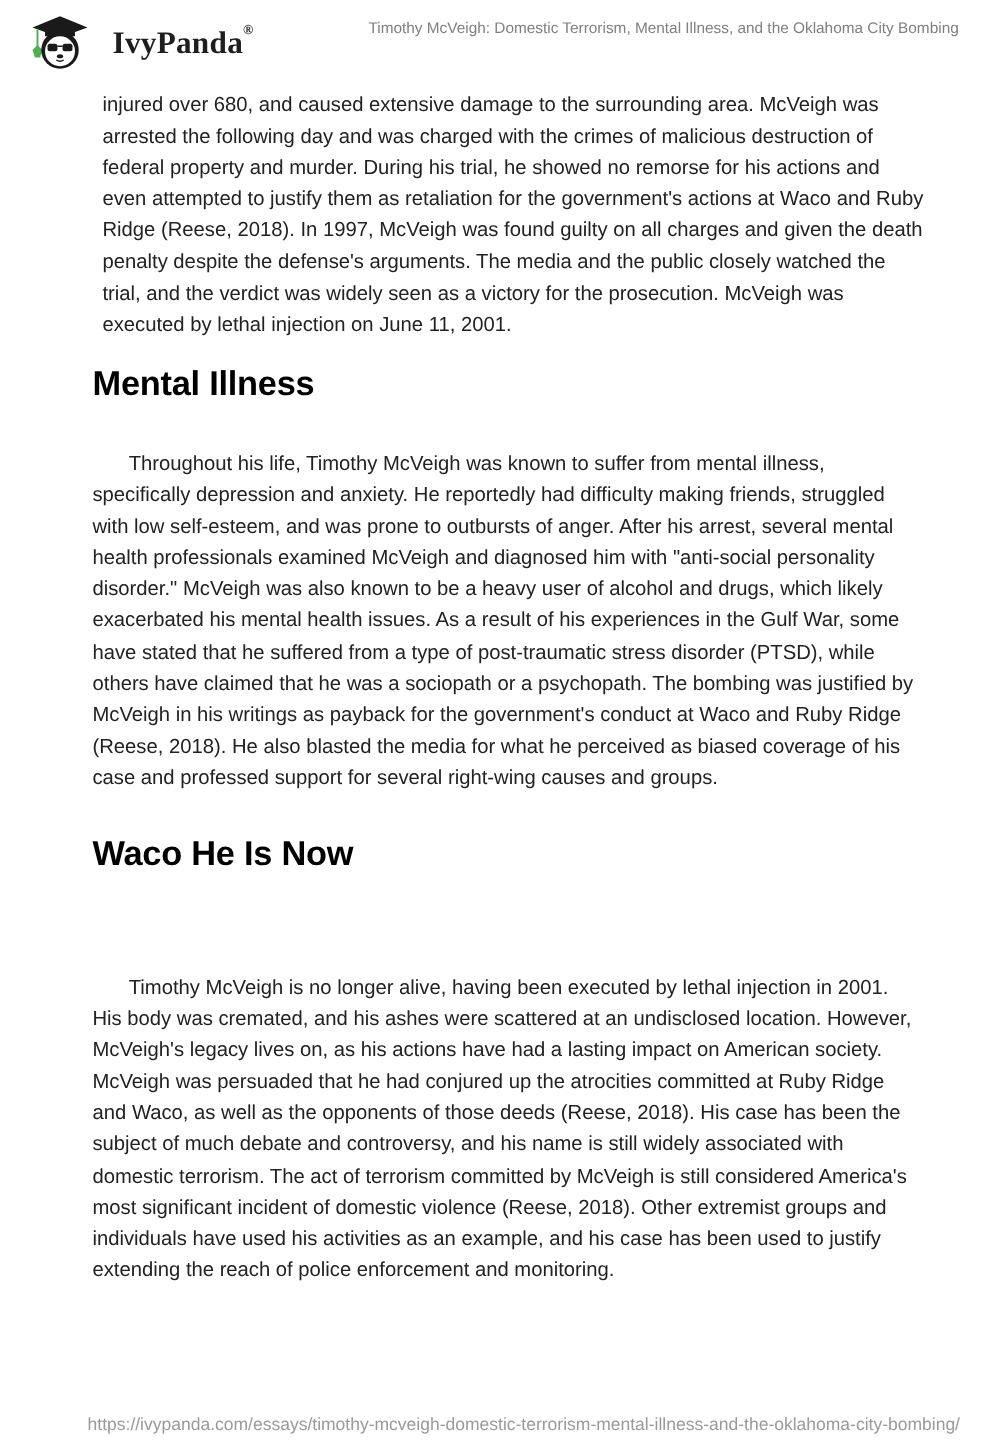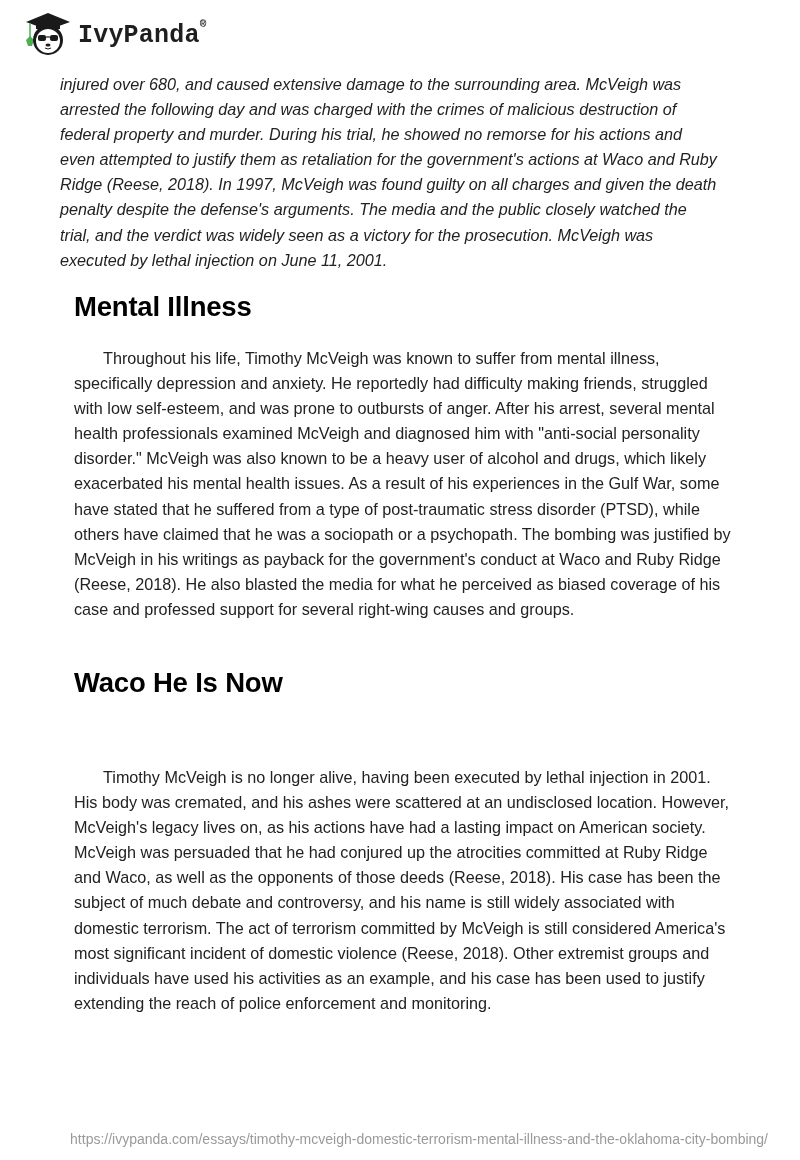--- a/index.html
+++ b/index.html
@@ -1,27 +1,27 @@
 <!DOCTYPE html>
 <html><head>
   <meta charset="utf-8">
   <style>
     html, body { margin: 0; padding: 0; background: #ffffff; }
     body { width: 800px; height: 1160px; position: relative; overflow: hidden;
            font-family: "Liberation Sans", sans-serif; color: #222222; }
     .header { position: absolute; left: 0; top: 0; width: 800px; height: 60px; }
     .logo { position: absolute; left: 18px; top: 8px; display: flex; align-items: center; }
     .logo-mark { width: 58px; height: 50px; position: relative; }
-    .logo-text { font-family: Liberation Mono, monospace; font-weight: bold;
-                 font-size: 25px; color: #1e1e1e; margin-left: 2px; margin-top: 4px; letter-spacing: 0.2px; }
+    .logo-text { font-family: Liberation Serif, serif; font-weight: bold;
+                 font-size: 25px; color: #1e1e1e; margin-left: 14px; margin-top: 4px; letter-spacing: 0.2px; }
     .logo-text sup { font-size: 11px; vertical-align: top; position: relative; top: -3px; }
     .doc-title { position: absolute; right: 33px; top: 15px; font-size: 12.3px; color: #808080; white-space: nowrap; }
-    .content { position: absolute; left: 60px; top: 72px; width: 660px; font-style: italic; }
+    .content { position: absolute; left: 82px; top: 72px; width: 660px; }
     p { margin: 0; font-size: 16.2px; line-height: 25.1px; color: #222; }
-    p.indent { text-indent: 29px; }
+    p.indent { text-indent: 29px; margin-top: 13px; }
     h2 { margin: 0; font-size: 27.5px; font-weight: bold; color: #000000; letter-spacing: -0.2px; }
     .h-mental { position: absolute; left: 74px; top: 291px; }
     .p-mental { position: absolute; left: 74px; top: 346px; width: 660px; }
     .h-where { position: absolute; left: 74px; top: 667px; }
     .p-where { position: absolute; left: 74px; top: 765px; width: 660px; }
     .footer-url { position: absolute; right: 32px; top: 1131px; font-size: 14px; color: #9a9a9a; white-space: nowrap; }
   </style>
 </head>
 <body>
 
@@ -42,20 +42,21 @@
         <rect x="20" y="27" width="8" height="6" rx="2" fill="#1a1a1a"></rect>
         <rect x="32" y="27" width="8" height="6" rx="2" fill="#1a1a1a"></rect>
         <line x1="28" y1="29" x2="32" y2="29" stroke="#1a1a1a" stroke-width="1.2"></line>
 
         <ellipse cx="30" cy="37" rx="2.5" ry="1.6" fill="#1a1a1a"></ellipse>
         <path d="M27,40 Q30,42 33,40" stroke="#1a1a1a" stroke-width="1" fill="none"></path>
       </svg>
     </div>
     <div class="logo-text"><span>IvyPanda</span><sup>®</sup></div>
   </div>
+  <div class="doc-title">Timothy McVeigh: Domestic Terrorism, Mental Illness, and the Oklahoma City Bombing</div>
 </div>
 
 <div class="content">
   <p>injured over 680, and caused extensive damage to the surrounding area. McVeigh was arrested the following day and was charged with the crimes of malicious destruction of federal property and murder. During his trial, he showed no remorse for his actions and even attempted to justify them as retaliation for the government's actions at Waco and Ruby Ridge (Reese, 2018).  In 1997, McVeigh was found guilty on all charges and given the death penalty despite the defense's arguments. The media and the public closely watched the trial, and the verdict was widely seen as a victory for the prosecution. McVeigh was executed by lethal injection on June 11, 2001.</p>
 </div>
 
 <h2 class="h-mental">Mental Illness</h2>
 <div class="p-mental">
   <p class="indent">Throughout his life, Timothy McVeigh was known to suffer from mental illness, specifically depression and anxiety. He reportedly had difficulty making friends, struggled with low self-esteem, and was prone to outbursts of anger. After his arrest, several mental health professionals examined McVeigh and diagnosed him with "anti-social personality disorder."  McVeigh was also known to be a heavy user of alcohol and drugs, which likely exacerbated his mental health issues. As a result of his experiences in the Gulf War, some have stated that he suffered from a type of post-traumatic stress disorder (PTSD), while others have claimed that he was a sociopath or a psychopath. The bombing was justified by McVeigh in his writings as payback for the government's conduct at Waco and Ruby Ridge (Reese, 2018). He also blasted the media for what he perceived as biased coverage of his case and professed support for several right-wing causes and groups.</p>
 </div>

